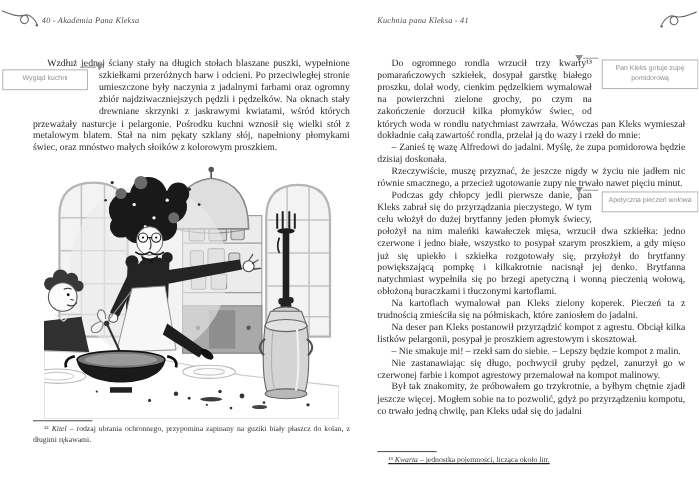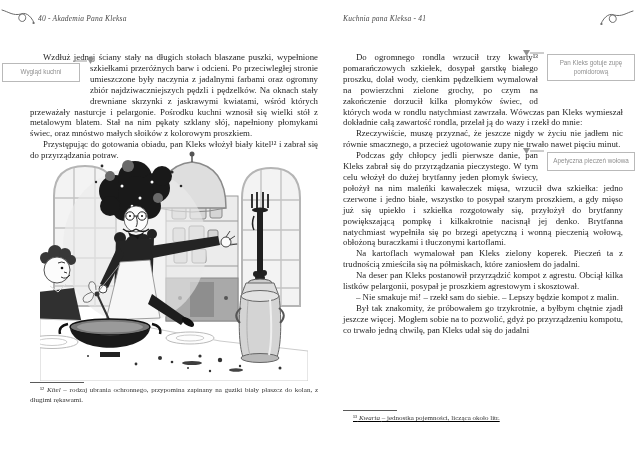--- a/index.html
+++ b/index.html
@@ -76,23 +76,20 @@
         <svg width="23" height="8" viewBox="0 0 23 8">
           <path d="M22,4 H8" stroke="#9a9a9a" stroke-width="1"></path>
           <path d="M1,1 h7 l-3.5,6 z" fill="#919191"></path>
         </svg>
       </span>
       <span>Wygląd kuchni</span>
     </span>
     <span>umieszczone były naczynia z jadalnymi farbami oraz ogromny zbiór najdziwaczniejszych pędzli i pędzelków. Na oknach stały drewniane skrzynki z jaskrawymi kwiatami, wśród których przeważały nasturcje i pelargonie. Pośrodku kuchni wznosił się wielki stół z metalowym blatem. Stał na nim pękaty szklany słój, napełniony płomykami świec, oraz mnóstwo małych słoików z kolorowym proszkiem.</span>
   </div>
 
-  <div class="para">
-    <span>Przystępując do gotowania obiadu, pan Kleks włożył biały kitel¹² i zabrał się do przyrządzania potraw.</span>
-  </div>
 
   <div class="illo">
     <svg width="268" height="235" viewBox="0 0 268 235">
 
       <g>
         <path d="M14,160 V50 Q14,20 45,20 Q76,20 76,50 V160 Z" fill="#f3f3f3" stroke="#b5b5b5" stroke-width="2"></path>
         <path d="M34,22 V160 M55,22 V160" stroke="#c3c3c3" stroke-width="1.4" fill="none"></path>
         <path d="M15,52 H75 M15,82 H75 M15,112 H75 M15,140 H75" stroke="#c3c3c3" stroke-width="1.4"></path>
       </g>
 
@@ -286,20 +283,23 @@
         <svg width="23" height="8" viewBox="0 0 23 8">
           <path d="M22,4 H8" stroke="#9a9a9a" stroke-width="1"></path>
           <path d="M1,1 h7 l-3.5,6 z" fill="#919191"></path>
         </svg>
       </span>
       <span>Pan Kleks gotuje zupę pomidorową</span>
     </span>
     <span>Do ogromnego rondla wrzucił trzy kwarty¹³ pomarańczowych szkiełek, dosypał garstkę białego proszku, dolał wody, cienkim pędzelkiem wymalował na powierzchni zielone grochy, po czym na zakończenie dorzucił kilka płomyków świec, od których woda w rondlu natychmiast zawrzała. Wówczas pan Kleks wymieszał dokładnie całą zawartość rondla, przelał ją do wazy i rzekł do mnie:</span>
   </div>
 
+  <div class="para">
+    <span>– Zanieś tę wazę Alfredowi do jadalni. Myślę, że zupa pomidorowa będzie dzisiaj doskonała.</span>
+  </div>
 
   <div class="para">
     <span>Rzeczywiście, muszę przyznać, że jeszcze nigdy w życiu nie jadłem nic równie smacznego, a przecież ugotowanie zupy nie trwało nawet pięciu minut.</span>
   </div>
 
   <div class="para">
     <span class="mnote mnote-r2">
       <span class="leader leader-l">
         <svg width="23" height="8" viewBox="0 0 23 8">
           <path d="M22,4 H8" stroke="#9a9a9a" stroke-width="1"></path>
@@ -316,20 +316,23 @@
   </div>
 
   <div class="para">
     <span>Na deser pan Kleks postanowił przyrządzić kompot z agrestu. Obciął kilka listków pelargonii, posypał je proszkiem agrestowym i skosztował.</span>
   </div>
 
   <div class="para">
     <span>– Nie smakuje mi! – rzekł sam do siebie. – Lepszy będzie kompot z malin.</span>
   </div>
 
+  <div class="para">
+    <span>Nie zastanawiając się długo, pochwycił gruby pędzel, zanurzył go w czerwonej farbie i kompot agrestowy przemalował na kompot malinowy.</span>
+  </div>
 
   <div class="para">
     <span>Był tak znakomity, że próbowałem go trzykrotnie, a byłbym chętnie zjadł jeszcze więcej. Mogłem sobie na to pozwolić, gdyż po przyrządzeniu kompotu, co trwało jedną chwilę, pan Kleks udał się do jadalni</span>
   </div>
 
   <div class="footnotes">
     <div class="fn-rule"></div>
     <div class="fn-text">
       <span>¹³</span>
       <span class="fn-term">Kwarta</span>

